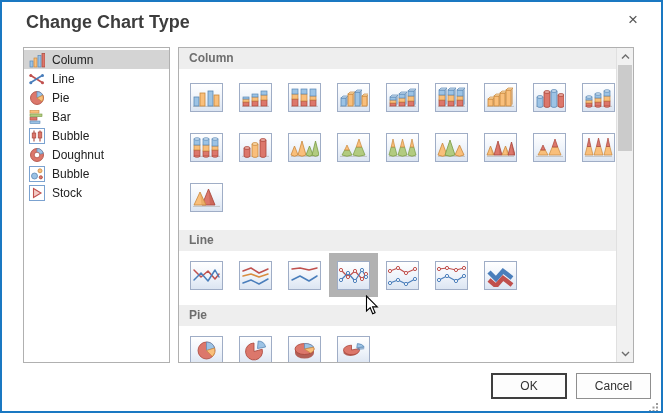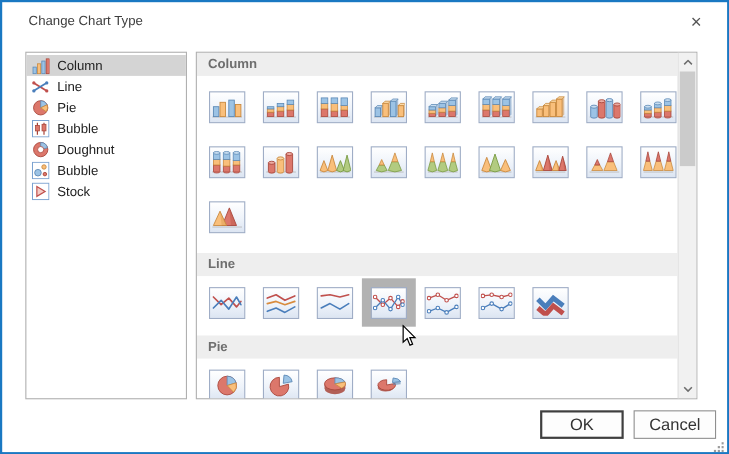--- a/index.html
+++ b/index.html
@@ -1,17 +1,17 @@
 <!DOCTYPE html>
 <html><head>
 <meta charset="utf-8">
 <style>
   html,body{margin:0;padding:0;background:#ffffff;font-family:"Liberation Sans",sans-serif;}
   .dialog{position:relative;width:663px;height:413px;box-sizing:border-box;border:2px solid #1a78c2;background:#fff;overflow:hidden;}
-  .title{position:absolute;left:24px;top:10px;font-size:12px;color:#3d3d3d;}
+  .title{position:absolute;left:24px;top:10px;font-size:18px;color:#3d3d3d;font-weight:bold;}
   .close{position:absolute;right:16px;top:6px;width:24px;height:24px;display:flex;align-items:center;justify-content:center;font-size:17px;color:#555;cursor:pointer;}
   .sidebar{position:absolute;left:21px;top:45px;width:147px;height:316px;box-sizing:border-box;border:1px solid #b0b0b0;background:#fff;padding-top:2px;}
   .side-item{height:19px;display:flex;align-items:center;gap:7px;padding-left:5px;font-size:12px;color:#222;cursor:default;}
   .side-item.selected{background:#d4d4d4;}
   .side-item .sicon{width:16px;height:16px;display:flex;align-items:center;justify-content:center;flex:0 0 16px;}
   .gallery{position:absolute;left:176px;top:45px;width:456px;height:316px;box-sizing:border-box;border:1px solid #b0b0b0;background:#fff;}
   .g-content{position:absolute;left:0;top:0;width:437px;height:314px;overflow:hidden;}
   .g-header{height:21px;line-height:21px;background:#eeeeee;color:#6e6e6e;font-size:12px;font-weight:bold;padding-left:10px;}
   .thumb-row{display:flex;padding-left:3px;}
   .g-section:nth-child(1) .thumb-row{margin-top:6px;}
@@ -19,21 +19,21 @@
   .g-section:nth-child(1){margin-bottom:11px;}
   .g-section:nth-child(2){margin-bottom:8px;}
   .thumb-wrap{width:49px;height:44px;display:flex;align-items:center;justify-content:center;flex:0 0 49px;}
   .thumb-wrap.selected{background:#b2b2b2;}
   .thumb{width:33px;height:29px;box-sizing:border-box;border:1px solid #9fadc6;background:linear-gradient(180deg,#ffffff 0%,#eef3fa 55%,#dce5f2 100%);display:flex;align-items:center;justify-content:center;cursor:pointer;}
   .vscroll{position:absolute;right:0;top:0;width:17px;height:314px;background:#f1f1f1;border-left:1px solid #e0e0e0;box-sizing:border-box;}
   .sb-btn{position:absolute;left:0;width:16px;height:17px;display:flex;align-items:center;justify-content:center;cursor:pointer;}
   .sb-btn.up{top:0;}
   .sb-btn.down{bottom:0;}
   .sb-thumb{position:absolute;left:1px;top:17px;width:14px;height:86px;background:#cbcbcb;cursor:pointer;}
-  .btn{position:absolute;top:371px;height:26px;box-sizing:border-box;background:#fdfdfd;font-family:"Liberation Sans",sans-serif;font-size:15px;color:#333;display:flex;align-items:center;justify-content:center;cursor:pointer;padding:0;}
+  .btn{position:absolute;top:371px;height:26px;box-sizing:border-box;background:#fdfdfd;font-family:"Liberation Sans",sans-serif;font-size:12px;color:#333;display:flex;align-items:center;justify-content:center;cursor:pointer;padding:0;}
   .btn.ok{left:489px;width:76px;border:2px solid #3f3f3f;}
   .btn.cancel{left:574px;width:75px;border:1px solid #8f8f8f;}
   .grip{position:absolute;right:3px;bottom:3px;width:10px;height:10px;}
   .cursor{position:absolute;left:363px;top:293px;z-index:20;pointer-events:none;}
 </style>
 </head>
 <body>
 
 <div class="dialog">
   <div class="title">Change Chart Type</div>
@@ -66,20 +66,31 @@
       </div>
       <div class="side-item">
         <span class="sicon">
           <svg width="16" height="16" viewBox="0 0 16 16">
             <circle cx="8" cy="8" r="6.5" fill="#dc776b" stroke="#a8453a" stroke-width="0.8"></circle>
             <path d="M8,8 L8,1.5 A6.5,6.5 0 0 1 13.8,5.2 Z" fill="#9cc3e5" stroke="#5b88b5" stroke-width="0.7"></path>
             <path d="M8,8 L13.8,5.2 A6.5,6.5 0 0 1 13,11.5 Z" fill="#f9bf7b" stroke="#c9883c" stroke-width="0.7"></path>
           </svg>
         </span>
         <span>Pie</span>
+      </div>
+      <div class="side-item">
+        <span class="sicon">
+          <svg width="16" height="16" viewBox="0 0 16 16">
+            <rect x="1" y="1.5" width="9" height="2.6" fill="#f9bf7b" stroke="#c9883c" stroke-width="0.6"></rect>
+            <rect x="1" y="5" width="12" height="2.6" fill="#b2cb80" stroke="#789a42" stroke-width="0.6"></rect>
+            <rect x="1" y="8.5" width="7" height="2.6" fill="#dc776b" stroke="#a8453a" stroke-width="0.6"></rect>
+            <rect x="1" y="12" width="10" height="2.6" fill="#9cc3e5" stroke="#5b88b5" stroke-width="0.6"></rect>
+          </svg>
+        </span>
+        <span>Bar</span>
       </div>
       <div class="side-item">
         <span class="sicon">
           <svg width="16" height="16" viewBox="0 0 16 16">
             <rect x="0.5" y="0.5" width="15" height="15" fill="#ffffff" stroke="#7ba2d0" stroke-width="1"></rect>
             <line x1="5" y1="2.5" x2="5" y2="13.5" stroke="#a8453a" stroke-width="1.1"></line>
             <rect x="3.2" y="5" width="3.6" height="5" fill="#dc776b" stroke="#a8453a" stroke-width="0.7"></rect>
             <line x1="11" y1="2.5" x2="11" y2="13.5" stroke="#a8453a" stroke-width="1.1"></line>
             <rect x="9.2" y="4" width="3.6" height="6" fill="#dc776b" stroke="#a8453a" stroke-width="0.7"></rect>
           </svg>

